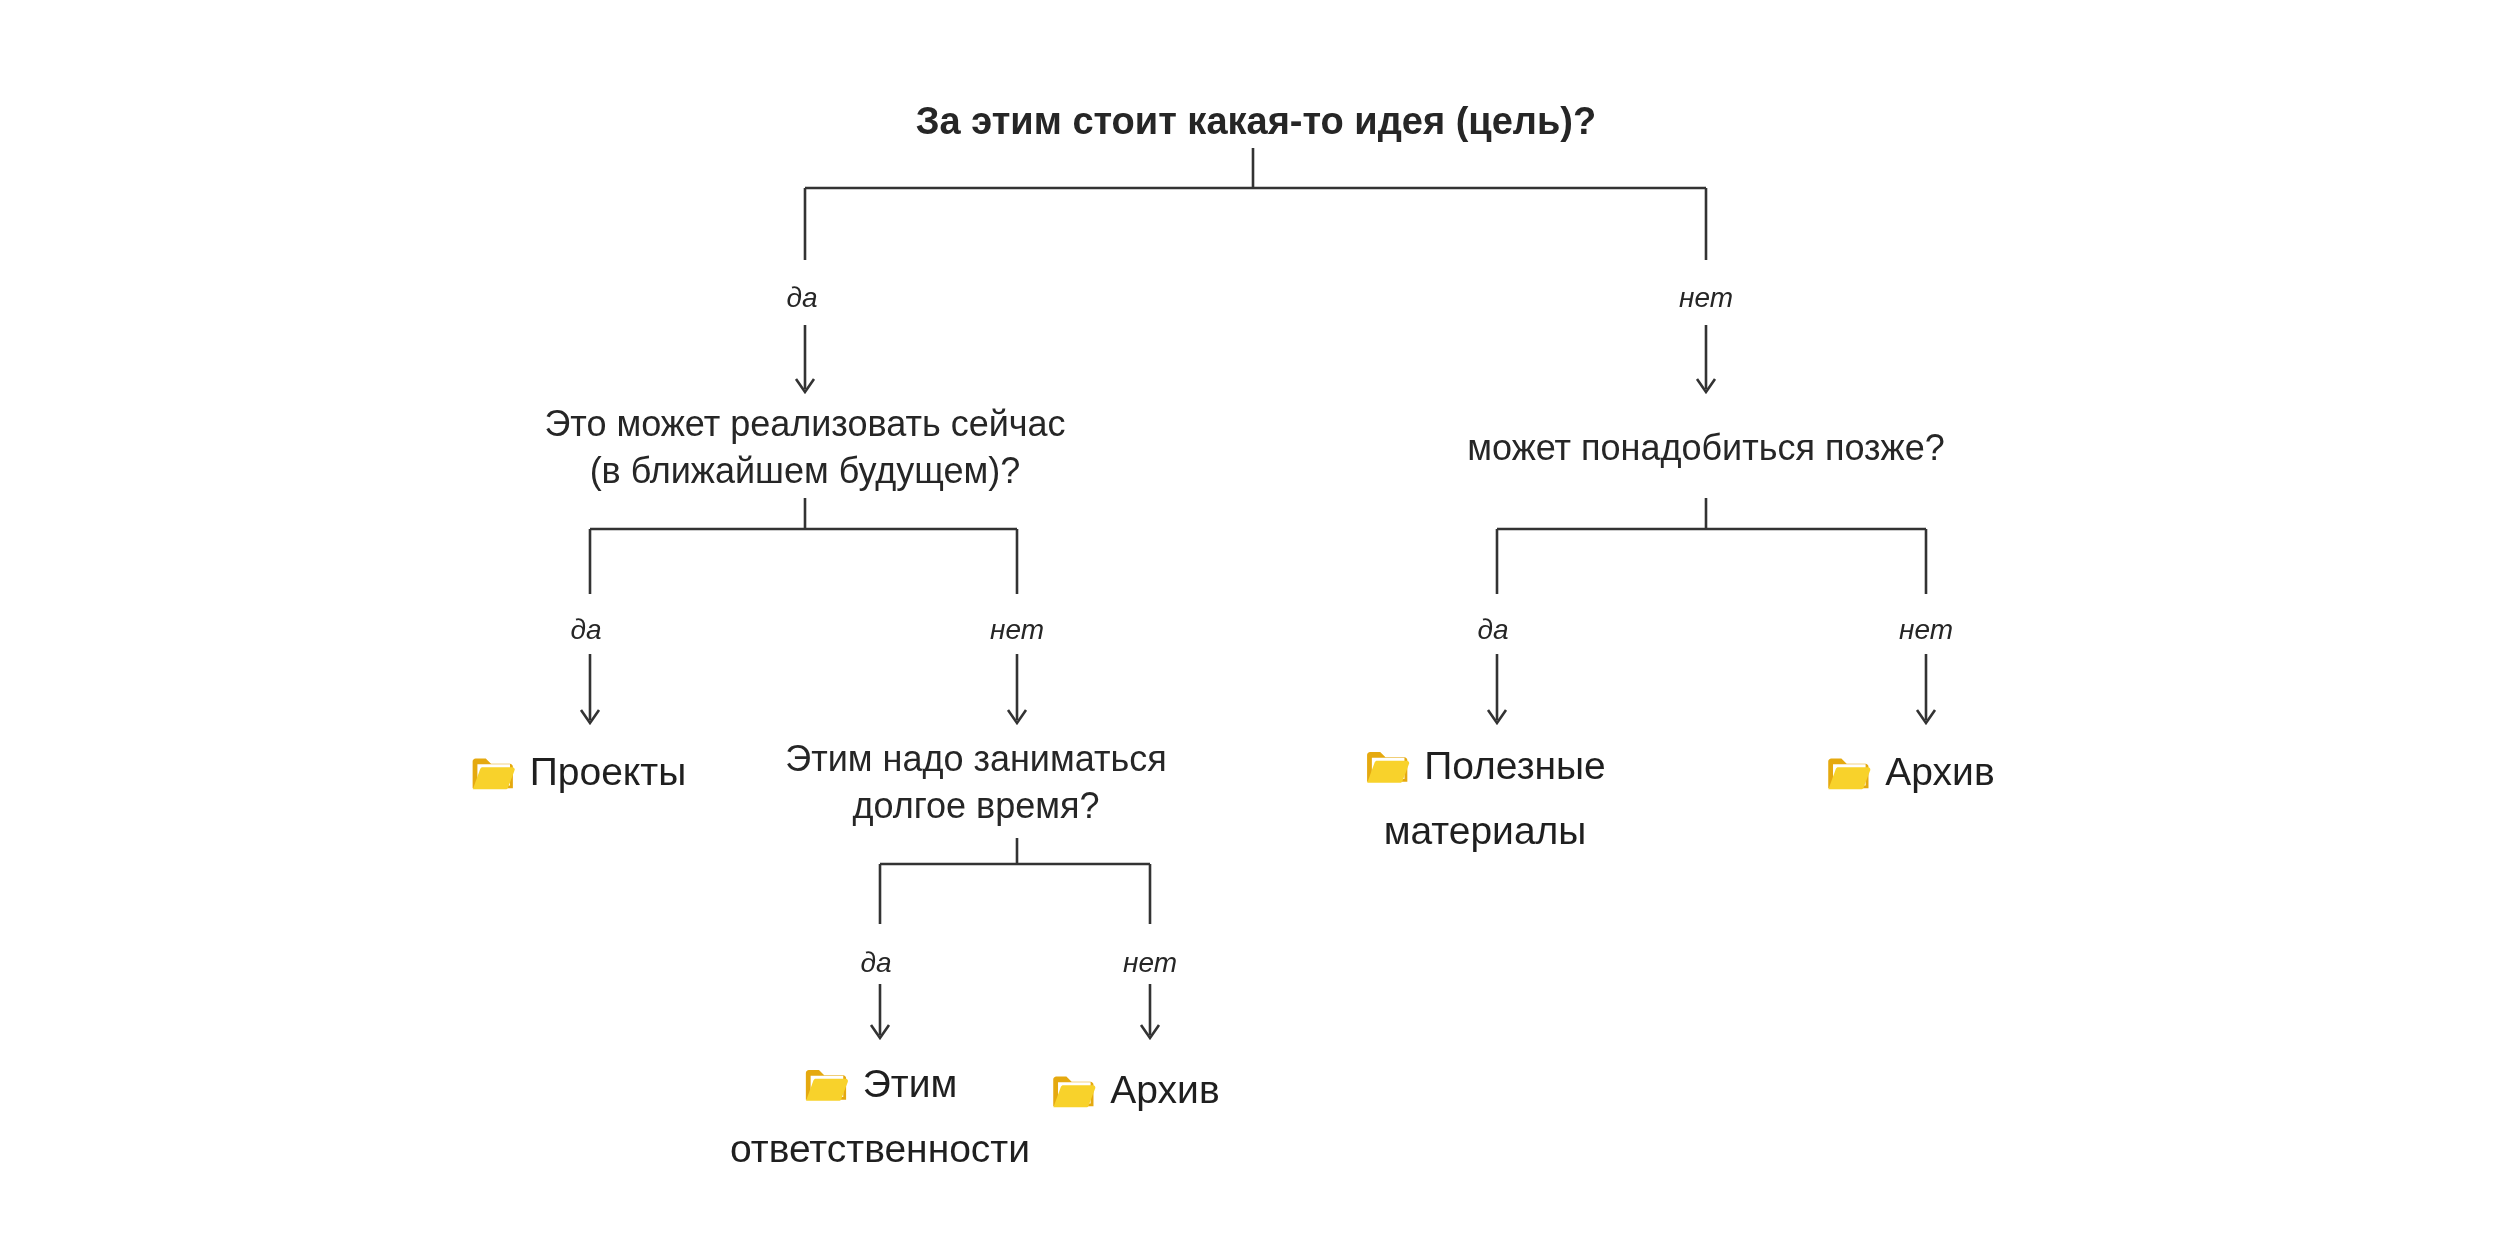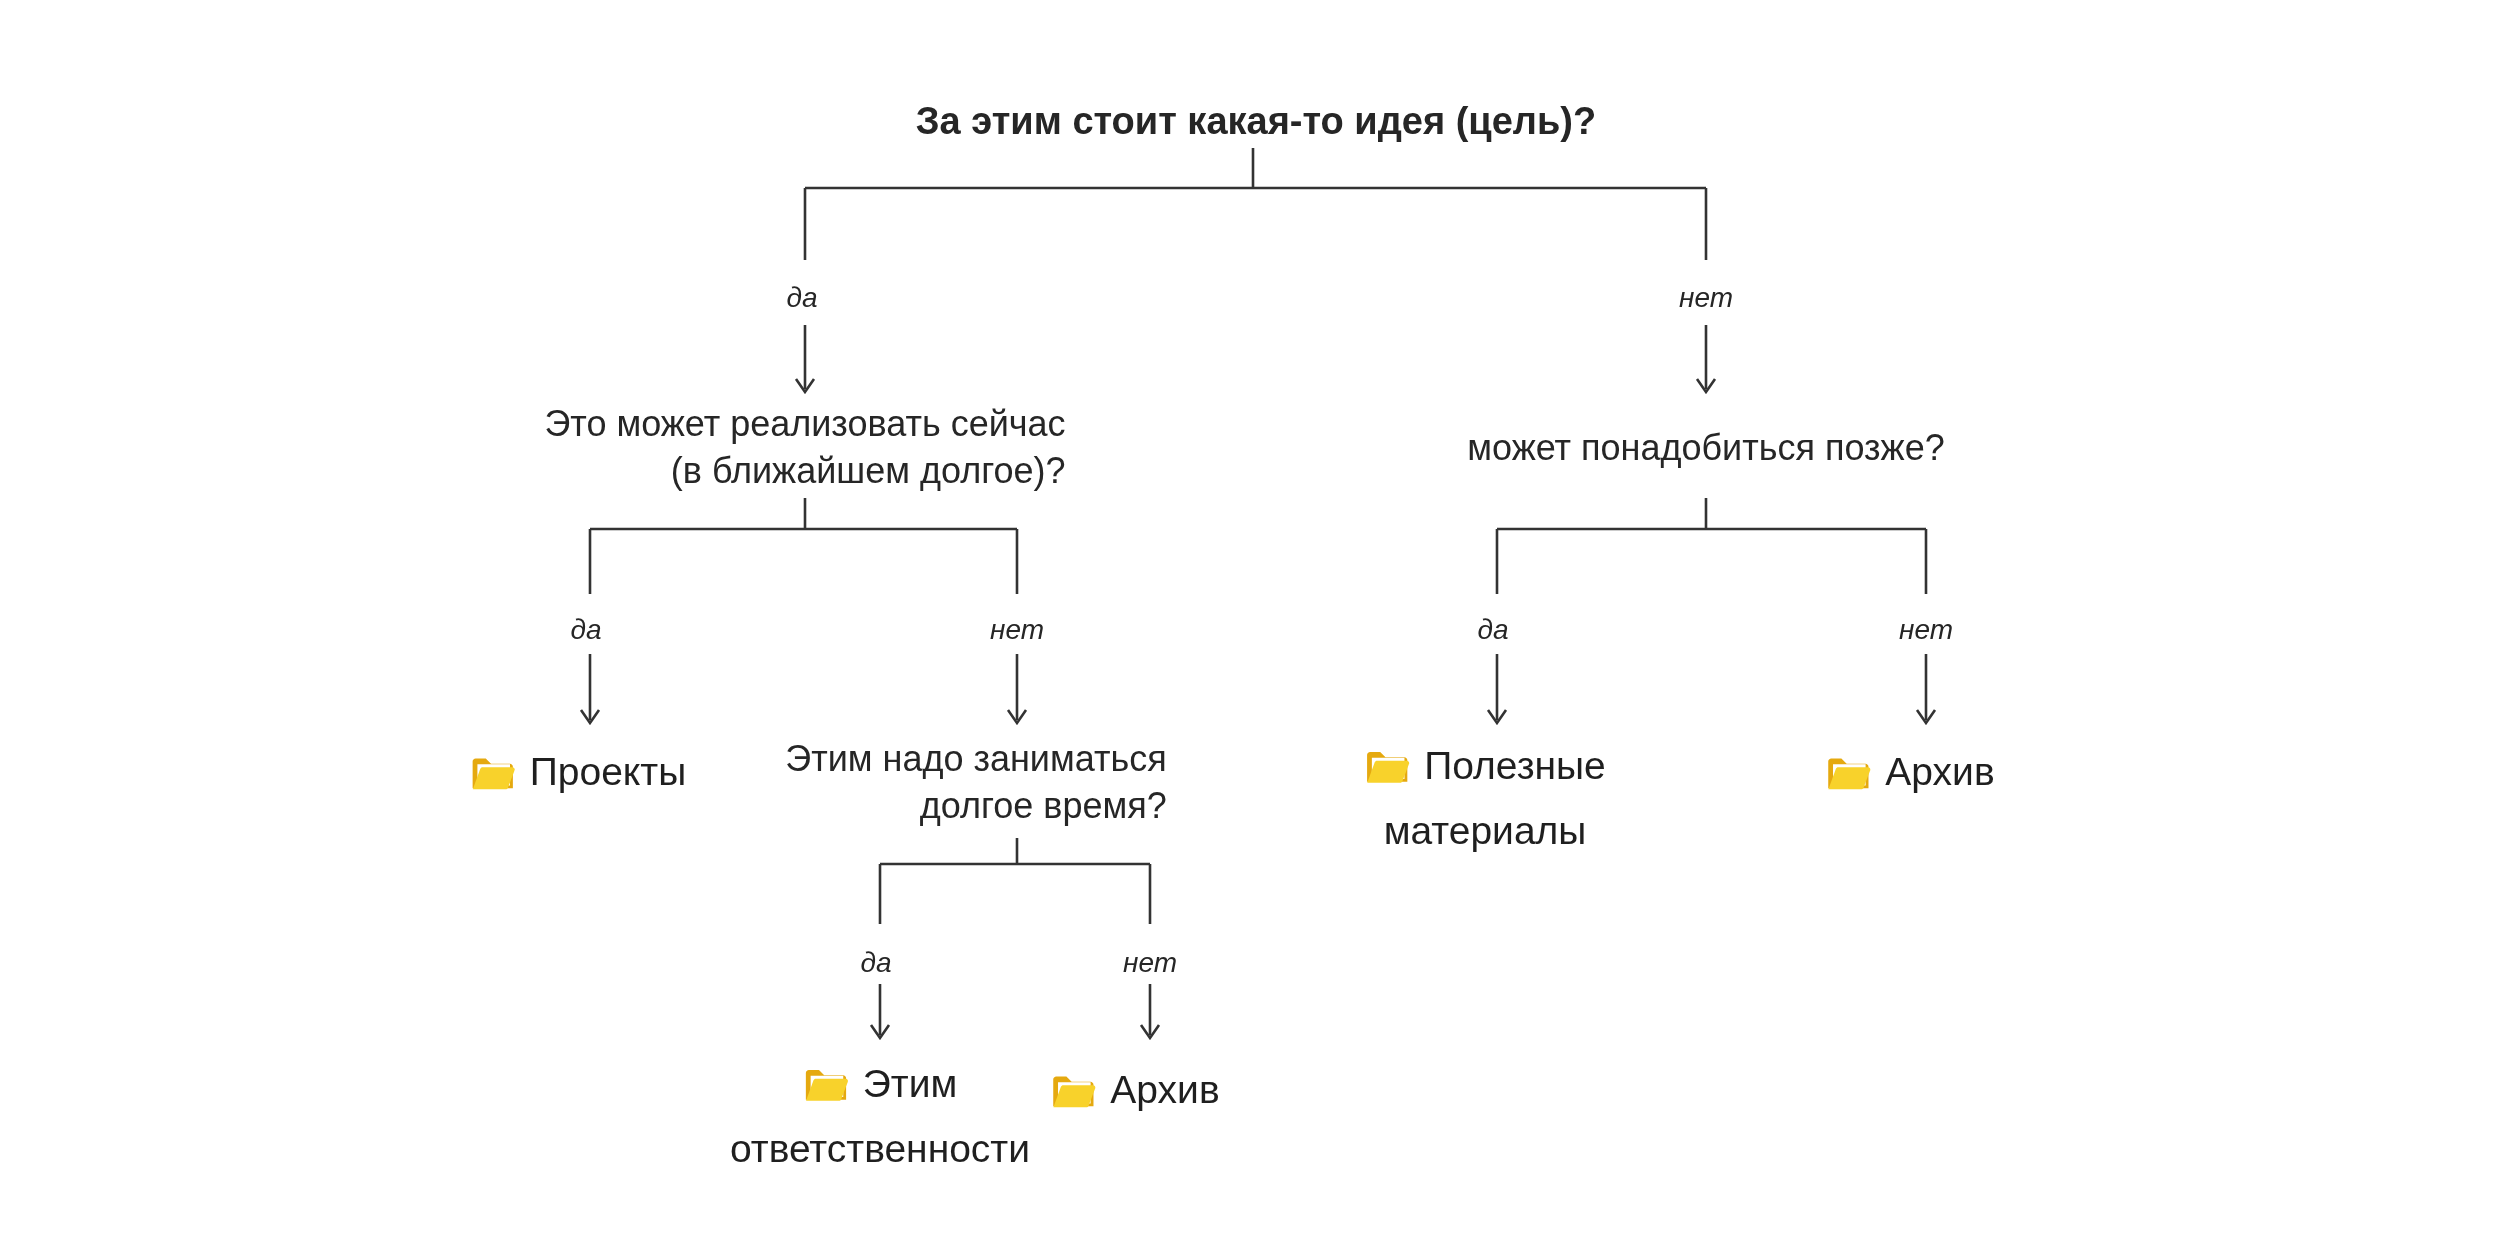--- a/index.html
+++ b/index.html
@@ -20,21 +20,21 @@
     color:var(--text);
     overflow:hidden;
   }
   .connectors{position:absolute;left:0;top:0;width:2500px;height:1250px;}
   .connectors path{fill:none;stroke:var(--line);stroke-width:2.6px;}
   .connectors path.head{stroke-linejoin:miter;stroke-linecap:butt;}
 
   .q{
     position:absolute;transform:translate(-50%,-50%);
     font-size:36px;line-height:47px;font-weight:400;
-    text-align:right;white-space:nowrap;color:var(--text);
+    text-align:center;white-space:nowrap;color:var(--text);
   }
   .q.root{font-size:38px;font-weight:700;}
 
   .edge-label{
     position:absolute;transform:translate(-50%,-50%);
     font-size:28px;color:var(--text);white-space:nowrap;font-style:italic;
   }
 
   .leaf{
     position:absolute;transform:translate(-50%,-50%);
@@ -92,21 +92,21 @@
       M1141 1025 L1150 1038 L1159 1025"></path>
   </svg>
 
   <div class="q root" style="left:1256px;top:121px">За этим стоит какая-то идея (цель)?</div>
 
   <div class="edge-label" style="left:802px;top:298px">да</div>
   <div class="edge-label" style="left:1706px;top:298px">нет</div>
 
   <div class="q" style="left:805px;top:447px">
     <div>Это может реализовать сейчас</div>
-    <div>(в ближайшем долгое)?</div>
+    <div>(в ближайшем будущем)?</div>
   </div>
   <div class="q" style="left:1706px;top:447px">
     <div>может понадобиться позже?</div>
   </div>
 
   <div class="edge-label" style="left:586px;top:630px">да</div>
   <div class="edge-label" style="left:1017px;top:630px">нет</div>
   <div class="edge-label" style="left:1493px;top:630px">да</div>
   <div class="edge-label" style="left:1926px;top:630px">нет</div>
 

